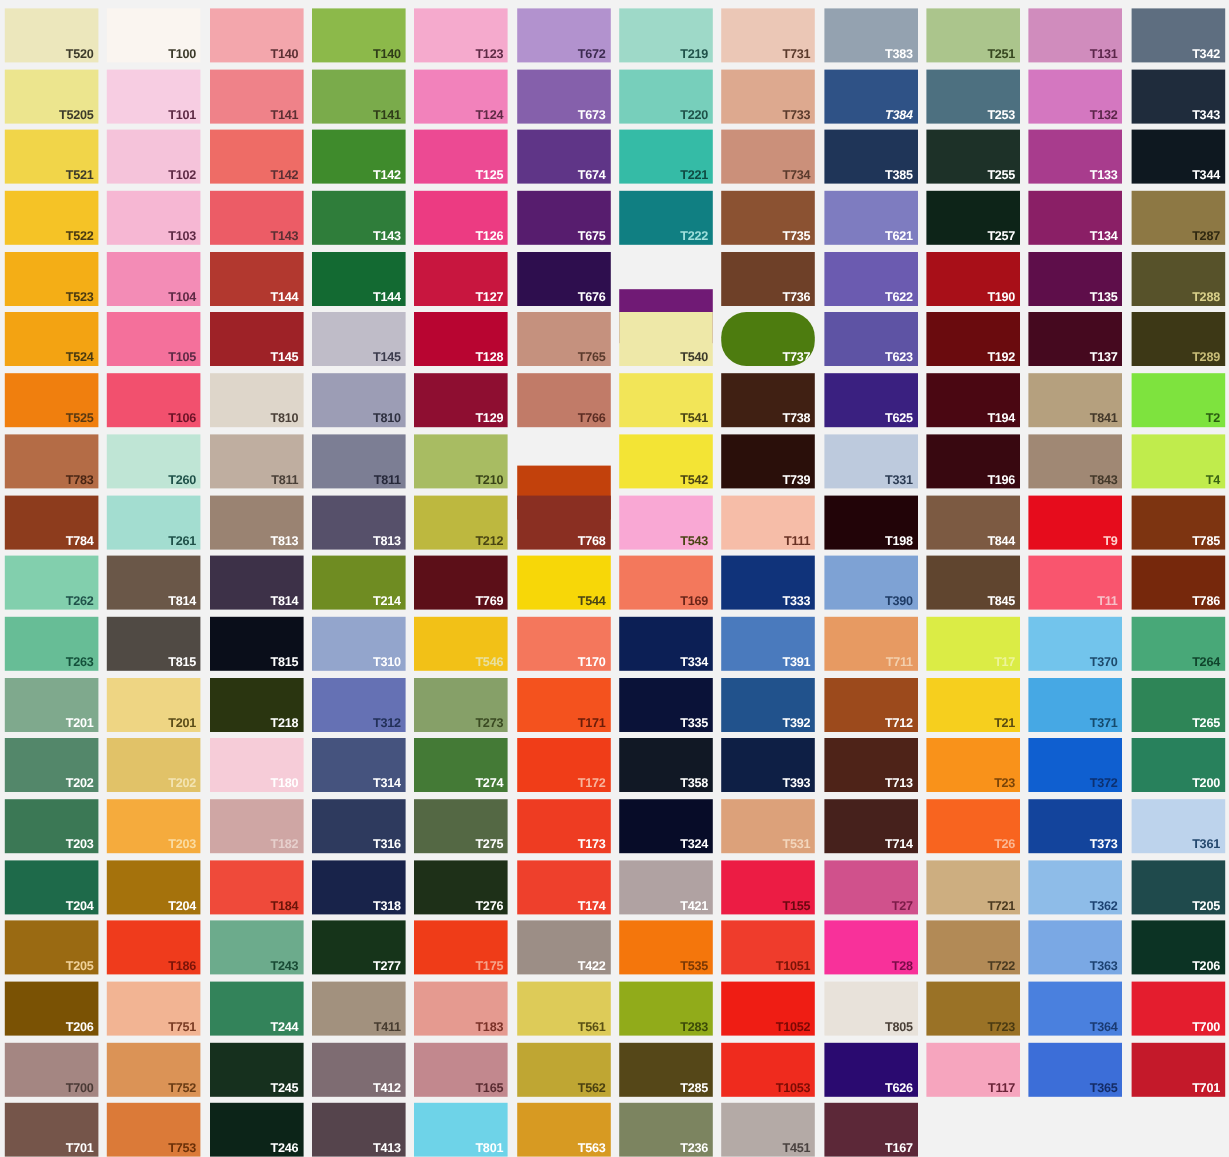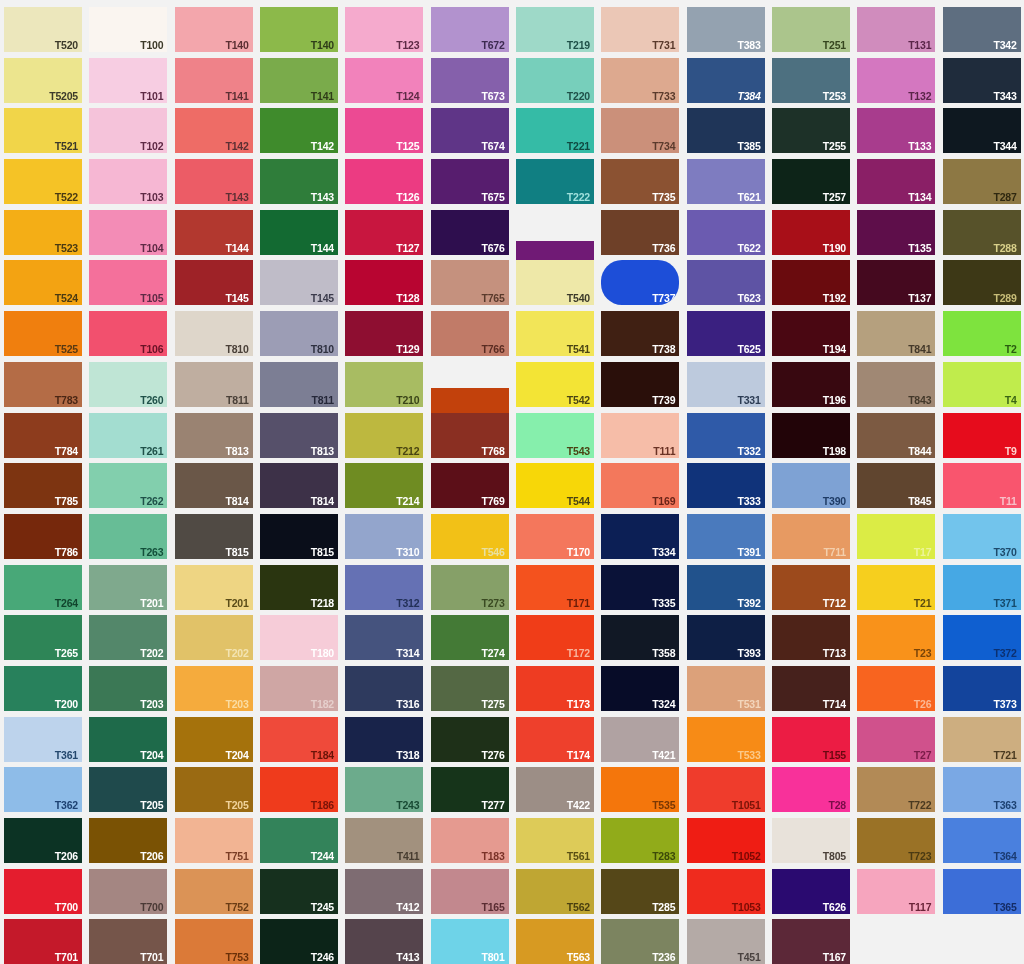--- a/index.html
+++ b/index.html
@@ -394,21 +394,21 @@
         <div class="swatch-chip" style="background-color: rgb(197, 145, 126);">
           <span class="swatch-label" style="color: rgb(90, 58, 44);">T765</span>
         </div>
       </div>
       <div class="swatch-cell">
         <div class="swatch-chip" style="background-color: rgb(238, 232, 168);">
           <span class="swatch-label" style="color: rgb(60, 58, 42);">T540</span>
         </div>
       </div>
       <div class="swatch-cell">
-        <div class="swatch-chip" style="background-color: #1d4ed8; border-radius: 21px;">
+        <div class="swatch-chip" style="background-color: #4d7c0f; border-radius: 21px;">
           <span class="swatch-label" style="color: rgb(255, 255, 255);">T737</span>
         </div>
       </div>
       <div class="swatch-cell">
         <div class="swatch-chip" style="background-color: rgb(94, 83, 164);">
           <span class="swatch-label" style="color: rgb(255, 255, 255);">T623</span>
         </div>
       </div>
       <div class="swatch-cell">
         <div class="swatch-chip" style="background-color: rgb(106, 11, 14);">
@@ -569,35 +569,30 @@
         <div class="swatch-chip" style="background-color: rgb(189, 184, 63);">
           <span class="swatch-label" style="color: rgb(73, 69, 18);">T212</span>
         </div>
       </div>
       <div class="swatch-cell">
         <div class="swatch-chip" style="background-color: rgb(138, 47, 34);">
           <span class="swatch-label" style="color: rgb(255, 255, 255);">T768</span>
         </div>
       </div>
       <div class="swatch-cell">
-        <div class="swatch-chip" style="background-color: #86efac; padding-left: 24px;">
+        <div class="swatch-chip" style="background-color: #f9a8d4; padding-left: 24px;">
           <span class="swatch-label" style="color: rgb(74, 68, 20);">T543</span>
         </div>
       </div>
       <div class="swatch-cell">
         <div class="swatch-chip" style="background-color: rgb(246, 189, 168);">
           <span class="swatch-label" style="color: rgb(106, 50, 36);">T111</span>
         </div>
       </div>
       <div class="swatch-cell">
-        <div class="swatch-chip" style="background-color: rgb(47, 90, 168);">
-          <span class="swatch-label" style="color: rgb(255, 255, 255);">T332</span>
-        </div>
-      </div>
-      <div class="swatch-cell">
         <div class="swatch-chip" style="background-color: rgb(34, 4, 8);">
           <span class="swatch-label" style="color: rgb(255, 255, 255);">T198</span>
         </div>
       </div>
       <div class="swatch-cell">
         <div class="swatch-chip" style="background-color: rgb(124, 90, 66);">
           <span class="swatch-label" style="color: rgb(255, 255, 255);">T844</span>
         </div>
       </div>
       <div class="swatch-cell">
@@ -939,25 +934,20 @@
         <div class="swatch-chip" style="background-color: rgb(238, 64, 44);">
           <span class="swatch-label" style="color: rgb(255, 255, 255);">T174</span>
         </div>
       </div>
       <div class="swatch-cell">
         <div class="swatch-chip" style="background-color: rgb(176, 162, 162);">
           <span class="swatch-label" style="color: rgb(255, 255, 255);">T421</span>
         </div>
       </div>
       <div class="swatch-cell">
-        <div class="swatch-chip" style="background-color: rgb(247, 139, 22);">
-          <span class="swatch-label" style="color: rgb(251, 201, 138);">T533</span>
-        </div>
-      </div>
-      <div class="swatch-cell">
         <div class="swatch-chip" style="background-color: rgb(236, 28, 68);">
           <span class="swatch-label" style="color: rgb(106, 8, 16);">T155</span>
         </div>
       </div>
       <div class="swatch-cell">
         <div class="swatch-chip" style="background-color: rgb(208, 81, 140);">
           <span class="swatch-label" style="color: rgb(122, 28, 72);">T27</span>
         </div>
       </div>
       <div class="swatch-cell">
@@ -986,20 +976,25 @@
         </div>
       </div>
       <div class="swatch-cell">
         <div class="swatch-chip" style="background-color: rgb(108, 171, 140);">
           <span class="swatch-label" style="color: rgb(24, 74, 52);">T243</span>
         </div>
       </div>
       <div class="swatch-cell">
         <div class="swatch-chip" style="background-color: rgb(22, 52, 26);">
           <span class="swatch-label" style="color: rgb(255, 255, 255);">T277</span>
+        </div>
+      </div>
+      <div class="swatch-cell">
+        <div class="swatch-chip" style="background-color: rgb(239, 60, 24);">
+          <span class="swatch-label" style="color: rgb(246, 164, 138);">T175</span>
         </div>
       </div>
       <div class="swatch-cell">
         <div class="swatch-chip" style="background-color: rgb(156, 142, 134);">
           <span class="swatch-label" style="color: rgb(255, 255, 255);">T422</span>
         </div>
       </div>
       <div class="swatch-cell">
         <div class="swatch-chip" style="background-color: rgb(244, 118, 12);">
           <span class="swatch-label" style="color: rgb(122, 56, 4);">T535</span>

